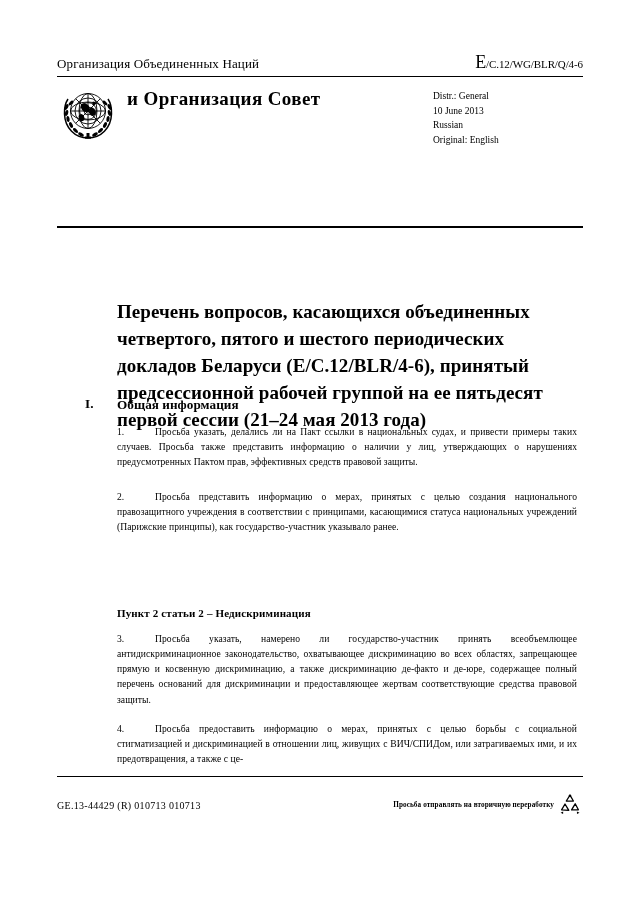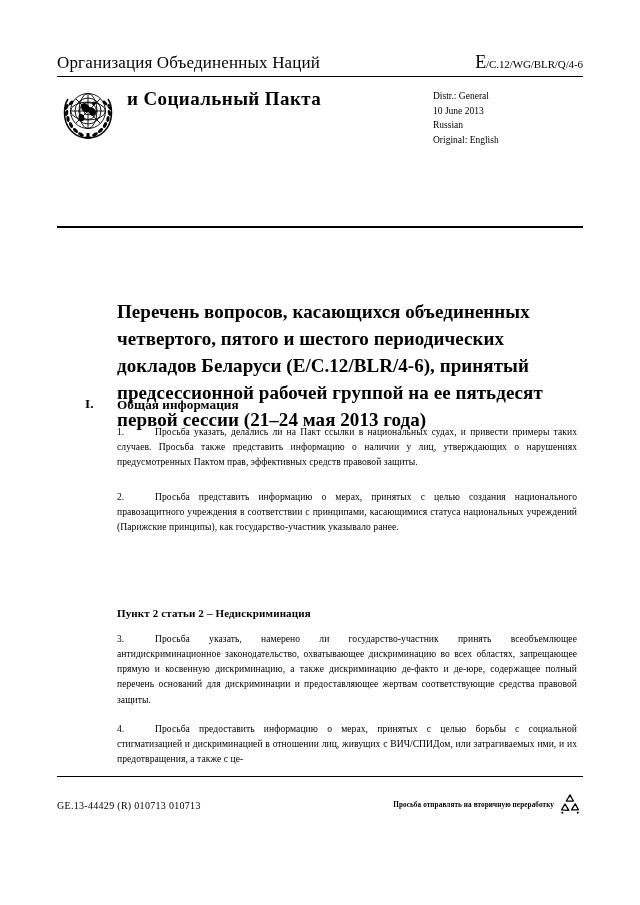--- a/index.html
+++ b/index.html
@@ -26,21 +26,21 @@
     top: 52px;
     width: 526px;
   }
   .masthead-top {
     display: flex;
     align-items: baseline;
     justify-content: space-between;
     padding-bottom: 3px;
   }
   .org-name {
-    font-size: 17px;
+    font-size: 13px;
     letter-spacing: 0.15px;
     white-space: nowrap;
   }
   .doc-symbol {
     white-space: nowrap;
     letter-spacing: -0.1px;
   }
   .doc-symbol .sym-e {
     font-size: 18px;
   }
@@ -266,21 +266,21 @@
             <ellipse cx="43.5" cy="43.5" rx="3.1" ry="1.6" transform="rotate(134 43.5 43.5)"></ellipse>
             <ellipse cx="38" cy="47.5" rx="3.1" ry="1.6" transform="rotate(152 38 47.5)"></ellipse>
             <ellipse cx="48" cy="16" rx="3" ry="1.5" transform="rotate(44 48 16)"></ellipse>
             <path d="M28 49.5 h6 v2.2 h-6 z"></path>
             <path d="M29.5 46 h3 v4 h-3 z"></path>
           </g>
         </svg>
       </div>
 
       <div class="council-title">
-        <div>и Социальный Пакта</div>
+        <div>и Организация Совет</div>
       </div>
 
       <div class="distr-block">
         <div>Distr.: General</div>
         <div>10 June 2013</div>
         <div>Russian</div>
         <div>Original: English</div>
       </div>
     </div>
   </div>

